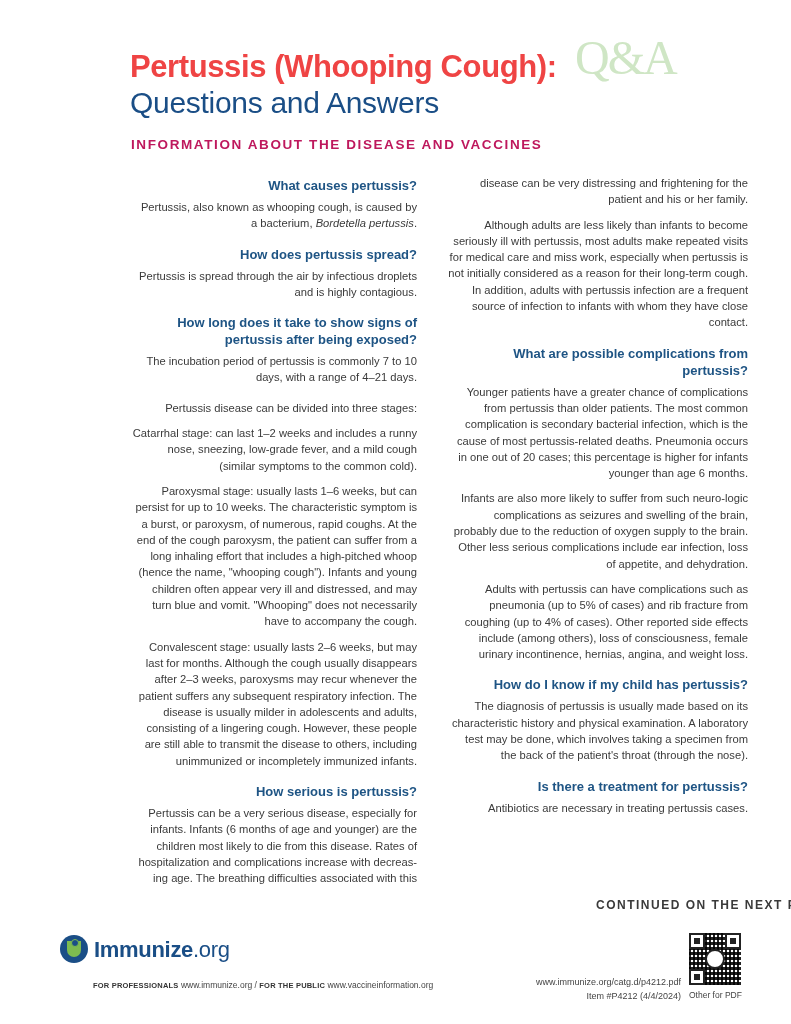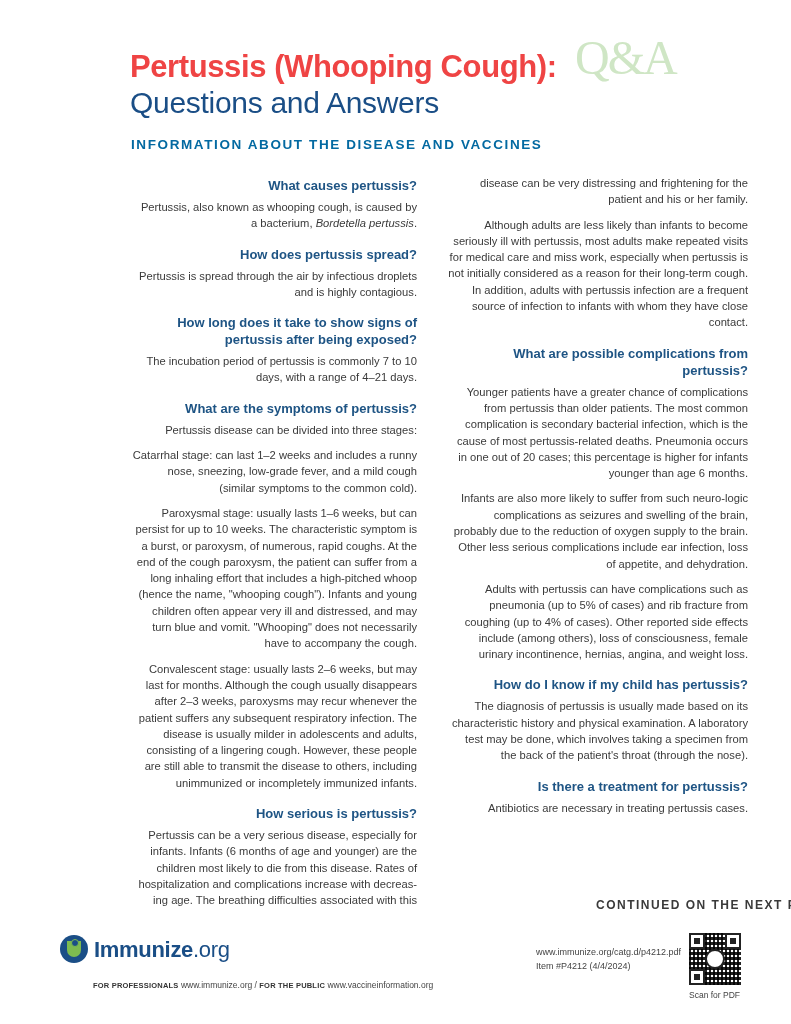--- a/index.html
+++ b/index.html
@@ -1,37 +1,37 @@
 <!DOCTYPE html>
 <html><head>
 <meta charset="utf-8">
 <style>
   html, body { margin:0; padding:0; background:#ffffff; }
   body { width:791px; height:1024px; position:relative; overflow:hidden; font-family:"Liberation Sans", sans-serif; color:#3a3a3a; }
   .title1 { position:absolute; left:130px; top:49px; font-size:31px; font-weight:bold; color:#ef4444; letter-spacing:-0.4px; white-space:nowrap; }
   .title2 { position:absolute; left:130px; top:86px; font-size:30px; color:#1a4e86; letter-spacing:-0.3px; white-space:nowrap; }
   .qa { position:absolute; left:575px; top:30px; font-family:"Liberation Serif", serif; font-size:48px; color:#cfe6c5; letter-spacing:-2px; white-space:nowrap; }
-  .subtitle { position:absolute; left:131px; top:137px; font-size:13.5px; font-weight:bold; color:#0369a1; letter-spacing:1.6px; white-space:nowrap; }
+  .subtitle { position:absolute; left:131px; top:137px; font-size:13.5px; font-weight:bold; color:#be185d; letter-spacing:1.6px; white-space:nowrap; }
   .col { position:absolute; top:177px; font-size:11.2px; line-height:16.3px;text-align:right; }
   .col.left { left:132px; width:285px; }
   .col.right { left:448px; width:300px; top:175px; }
   .col h3 { margin:0 0 5px 0; font-size:13px; line-height:17px; font-weight:bold; color:#1e5484; }
   .col p { margin:0 0 9px 0; }
   .col .q { margin-bottom:14px; }
   .continued { position:absolute; left:596px; top:898px; font-size:12px; font-weight:bold; letter-spacing:1.5px; color:#3a3a3a; white-space:nowrap; }
   .continued .arrow { display:inline-block; width:0; height:0; border-top:5px solid transparent; border-bottom:5px solid transparent; border-left:7px solid #7dbb4f; vertical-align:middle; margin-left:4px; }
   .logo { position:absolute; left:60px; top:935px; display:flex; align-items:flex-end; }
   .logo .mark { width:28px; height:28px; border-radius:50%; background:#1a4e86; position:relative; }
   .logo .mark .inner { position:absolute; left:7px; top:6px; width:14px; height:16px; background:#7dbb4f; border-radius:0 0 7px 7px; }
   .logo .mark .dot { position:absolute; left:11px; top:4px; width:6px; height:6px; border-radius:50%; background:#1a4e86; border:1px solid #7dbb4f; }
   .logo .name { margin-left:6px; font-size:22px; font-weight:bold; color:#1a4e86; letter-spacing:-0.3px; }
   .logo .name .org { font-weight:normal; }
   .footer-links { position:absolute; left:93px; top:980px; font-size:8.5px; color:#444; white-space:nowrap; }
   .footer-links b { font-size:7.5px; letter-spacing:0.2px; color:#333; }
-  .footer-right { position:absolute; right:110px; top:945px; font-size:9px; line-height:14px; color:#444; white-space:nowrap; }
+  .footer-right { position:absolute; right:110px; top:975px; font-size:9px; line-height:14px; color:#444; text-align:right; white-space:nowrap; }
   .qr { position:absolute; left:689px; top:933px; width:52px; height:52px; background:
       repeating-linear-gradient(90deg,#222 0 2px,#fff 2px 4px),
       repeating-linear-gradient(0deg,#222 0 3px,#fff 3px 5px); background-blend-mode:multiply; }
   .qr .fin { position:absolute; width:12px; height:12px; border:2px solid #222; background:#fff; }
   .qr .fin::after { content:""; position:absolute; left:3px; top:3px; width:6px; height:6px; background:#222; }
   .qr .c { position:absolute; left:16px; top:16px; width:20px; height:20px; border-radius:50%; background:#fff; border:2px solid #222; box-sizing:border-box; }
   .qr-label { position:absolute; left:689px; top:990px; font-size:8.5px; color:#444; white-space:nowrap; }
 </style>
 </head>
 <body>
@@ -48,21 +48,20 @@
   </div>
   <div class="q">
     <h3>How does pertussis spread?</h3>
     <p>Pertussis is spread through the air by infectious droplets and is highly contagious.</p>
   </div>
   <div class="q">
     <h3>How long does it take to show signs of pertussis after being exposed?</h3>
     <p>The incubation period of pertussis is commonly 7 to 10 days, with a range of 4–21 days.</p>
   </div>
   <div class="q">
-    <h3>What are the symptoms of pertussis?</h3>
     <p>Pertussis disease can be divided into three stages:</p>
     <p>Catarrhal stage: can last 1–2 weeks and includes a runny nose, sneezing, low-grade fever, and a mild cough (similar symptoms to the common cold).</p>
     <p>Paroxysmal stage: usually lasts 1–6 weeks, but can persist for up to 10 weeks. The characteristic symptom is a burst, or paroxysm, of numerous, rapid coughs. At the end of the cough paroxysm, the patient can suffer from a long inhaling effort that includes a high-pitched whoop (hence the name, "whooping cough"). Infants and young children often appear very ill and distressed, and may turn blue and vomit. "Whooping" does not necessarily have to accompany the cough.</p>
     <p>Convalescent stage: usually lasts 2–6 weeks, but may last for months. Although the cough usually disappears after 2–3 weeks, paroxysms may recur whenever the patient suffers any subsequent respiratory infection. The disease is usually milder in adolescents and adults, consisting of a lingering cough. However, these people are still able to transmit the disease to others, including unimmunized or incompletely immunized infants.</p>
   </div>
   <div class="q">
     <h3>How serious is pertussis?</h3>
     <p>Pertussis can be a very serious disease, especially for infants. Infants (6 months of age and younger) are the children most likely to die from this disease. Rates of hospitalization and complications increase with decreas-ing age. The breathing difficulties associated with this</p>
   </div>
 </div>
@@ -112,13 +111,13 @@
   <div>www.immunize.org/catg.d/p4212.pdf</div>
   <div>Item #P4212 (4/4/2024)</div>
 </div>
 
 <div class="qr">
   <div class="fin" style="left:0;top:0"></div>
   <div class="fin" style="right:0;top:0"></div>
   <div class="fin" style="left:0;bottom:0"></div>
   <div class="c"></div>
 </div>
-<div class="qr-label">Scan for PDF</div>
+<div class="qr-label">Other for PDF</div>
 
 </body></html>

